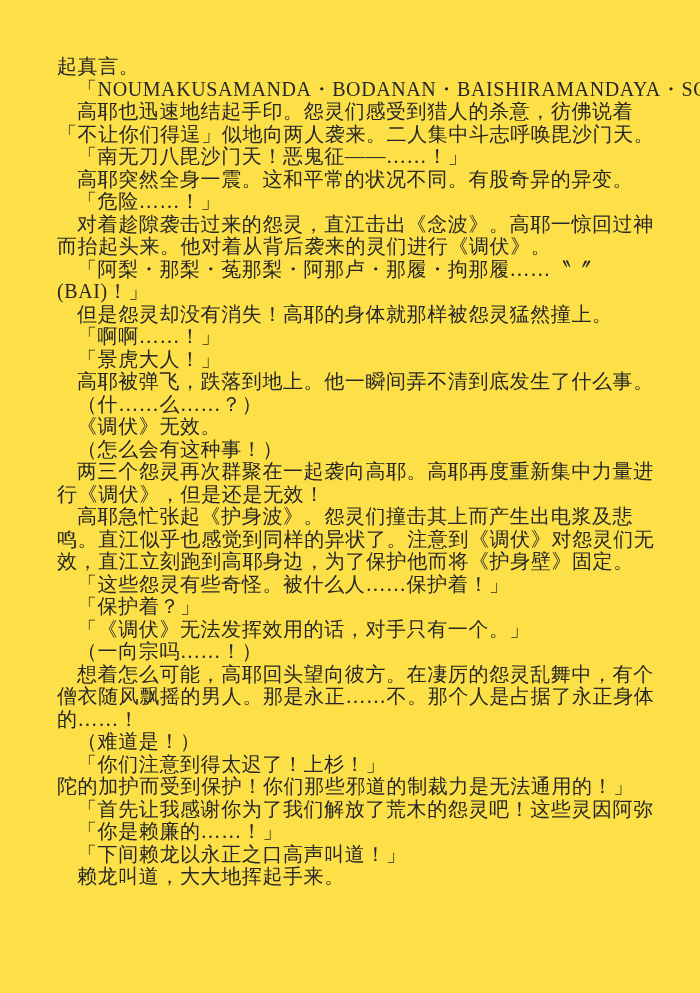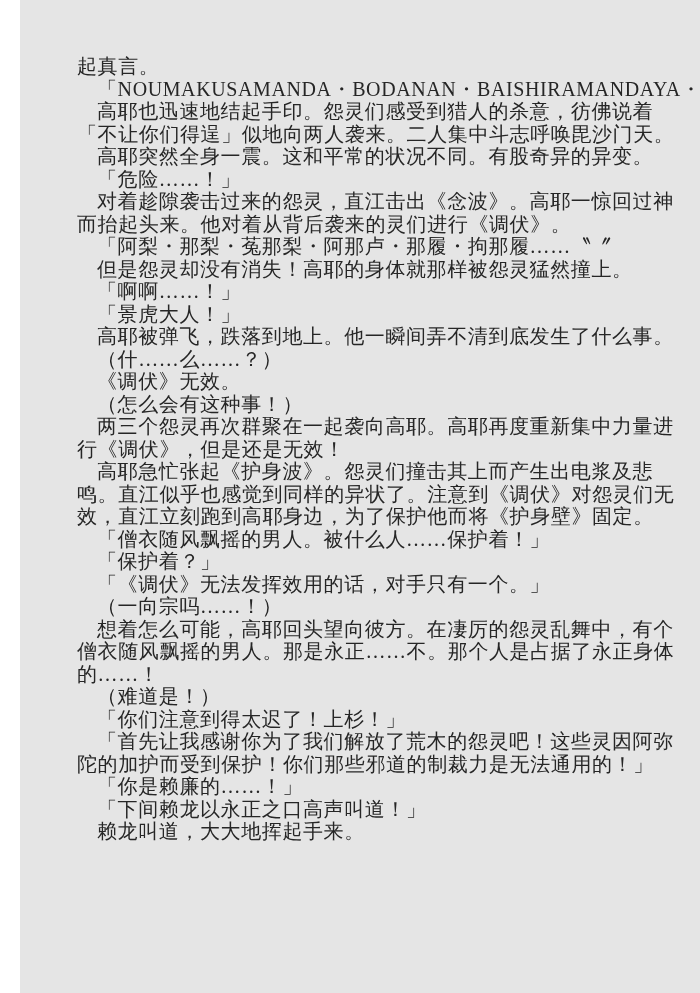--- a/index.html
+++ b/index.html
@@ -10,22 +10,21 @@
   body {
     width: 700px;
     height: 993px;
     position: relative;
     overflow: hidden;
     font-family: "Liberation Serif", "DejaVu Serif", serif;
   }
   .page {
     position: absolute;
     inset: 0;
-    background: #e5e5e5;
-    margin-left: 20px;
+    background: #fde047;
   }
   .page-text {
     position: absolute;
     left: 57px;
     top: 55px;
     width: 643px;
     color: #262626;
     font-size: 20px;
     line-height: 22.5px;
     letter-spacing: 0.6px;
@@ -40,45 +39,47 @@
 </style>
 </head>
 <body>
 
 <div class="page">
   <div class="page-text">
       <div class="line">起真言。</div>
       <div class="line indent">「NOUMAKUSAMANDA・BODANAN・BAISHIRAMANDAYA・SOWAKA！」</div>
       <div class="line indent">高耶也迅速地结起手印。怨灵们感受到猎人的杀意，彷佛说着</div>
       <div class="line">「不让你们得逞」似地向两人袭来。二人集中斗志呼唤毘沙门天。</div>
+      <div class="line indent">「南无刀八毘沙门天！恶鬼征——……！」</div>
       <div class="line indent">高耶突然全身一震。这和平常的状况不同。有股奇异的异变。</div>
       <div class="line indent">「危险……！」</div>
       <div class="line indent">对着趁隙袭击过来的怨灵，直江击出《念波》。高耶一惊回过神</div>
       <div class="line">而抬起头来。他对着从背后袭来的灵们进行《调伏》。</div>
       <div class="line indent">「阿梨・那梨・菟那梨・阿那卢・那履・拘那履……〝〞</div>
+      <div class="line">(BAI)！」</div>
       <div class="line indent">但是怨灵却没有消失！高耶的身体就那样被怨灵猛然撞上。</div>
       <div class="line indent">「啊啊……！」</div>
       <div class="line indent">「景虎大人！」</div>
       <div class="line indent">高耶被弹飞，跌落到地上。他一瞬间弄不清到底发生了什么事。</div>
       <div class="line indent">（什……么……？）</div>
       <div class="line indent">《调伏》无效。</div>
       <div class="line indent">（怎么会有这种事！）</div>
       <div class="line indent">两三个怨灵再次群聚在一起袭向高耶。高耶再度重新集中力量进</div>
       <div class="line">行《调伏》，但是还是无效！</div>
       <div class="line indent">高耶急忙张起《护身波》。怨灵们撞击其上而产生出电浆及悲</div>
       <div class="line">鸣。直江似乎也感觉到同样的异状了。注意到《调伏》对怨灵们无</div>
       <div class="line">效，直江立刻跑到高耶身边，为了保护他而将《护身壁》固定。</div>
-      <div class="line indent">「僧衣随风飘摇的男人。被什么人……保护着！」</div>
+      <div class="line indent">「这些怨灵有些奇怪。被什么人……保护着！」</div>
       <div class="line indent">「保护着？」</div>
       <div class="line indent">「《调伏》无法发挥效用的话，对手只有一个。」</div>
       <div class="line indent">（一向宗吗……！）</div>
       <div class="line indent">想着怎么可能，高耶回头望向彼方。在凄厉的怨灵乱舞中，有个</div>
       <div class="line">僧衣随风飘摇的男人。那是永正……不。那个人是占据了永正身体</div>
       <div class="line">的……！</div>
       <div class="line indent">（难道是！）</div>
       <div class="line indent">「你们注意到得太迟了！上杉！」</div>
+      <div class="line">陀的加护而受到保护！你们那些邪道的制裁力是无法通用的！」</div>
       <div class="line indent">「首先让我感谢你为了我们解放了荒木的怨灵吧！这些灵因阿弥</div>
-      <div class="line">陀的加护而受到保护！你们那些邪道的制裁力是无法通用的！」</div>
       <div class="line indent">「你是赖廉的……！」</div>
       <div class="line indent">「下间赖龙以永正之口高声叫道！」</div>
       <div class="line indent">赖龙叫道，大大地挥起手来。</div>
     </div>
 </div>
 
 </body></html>

